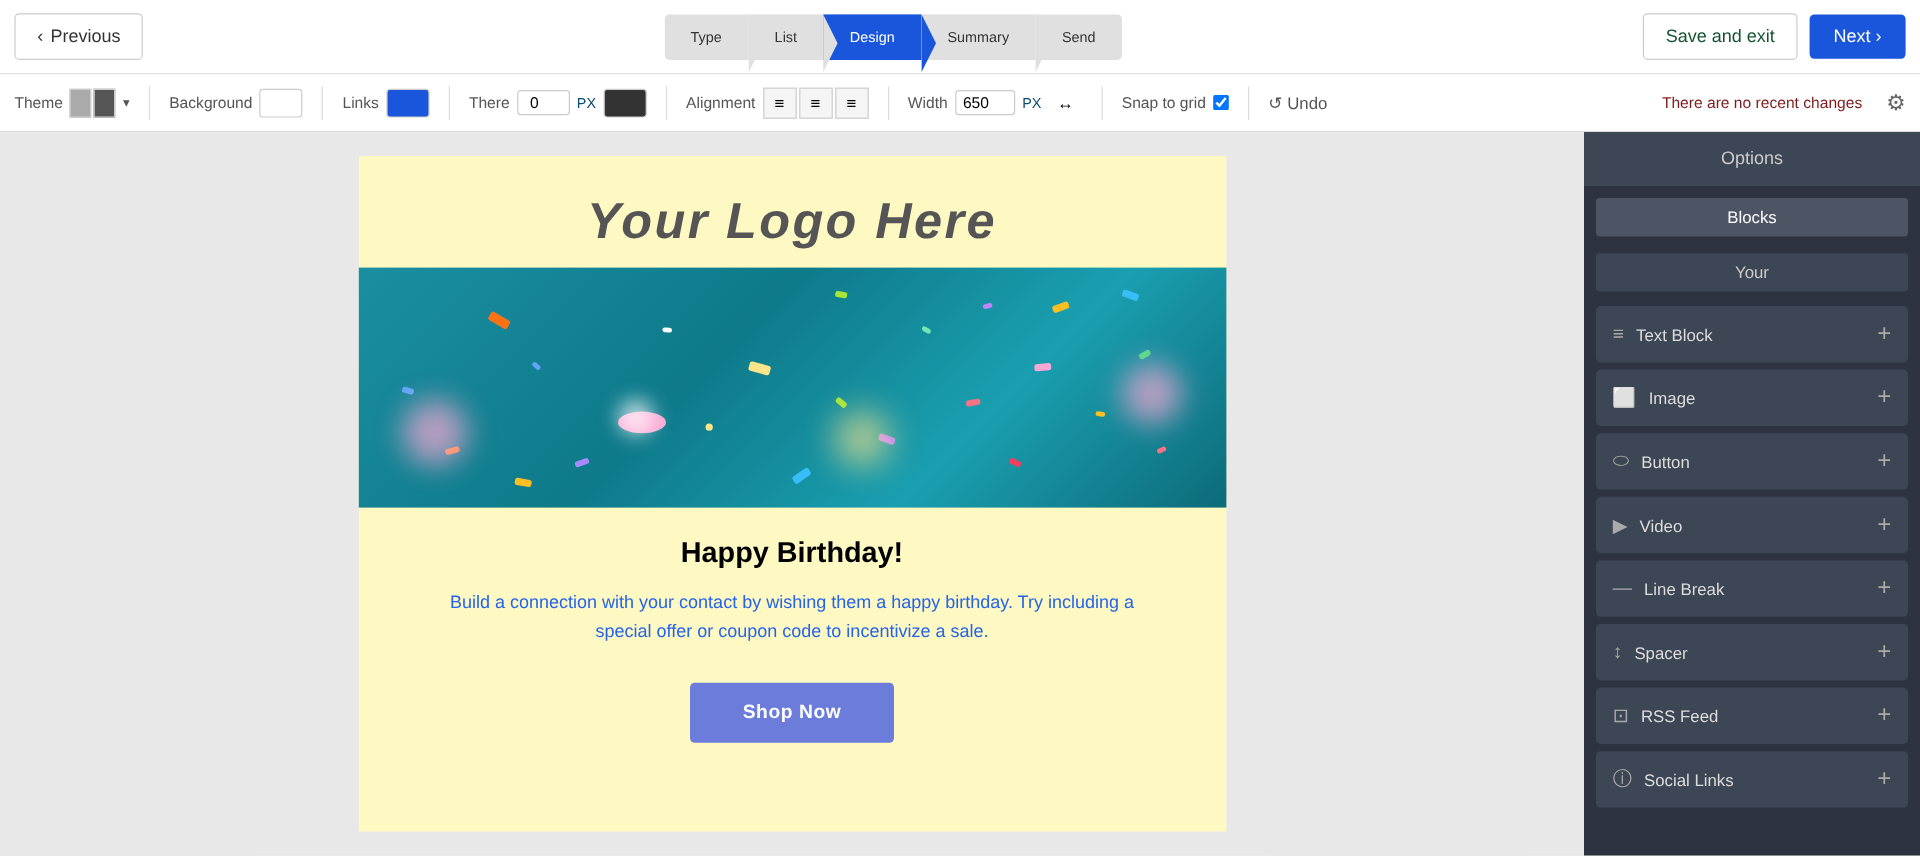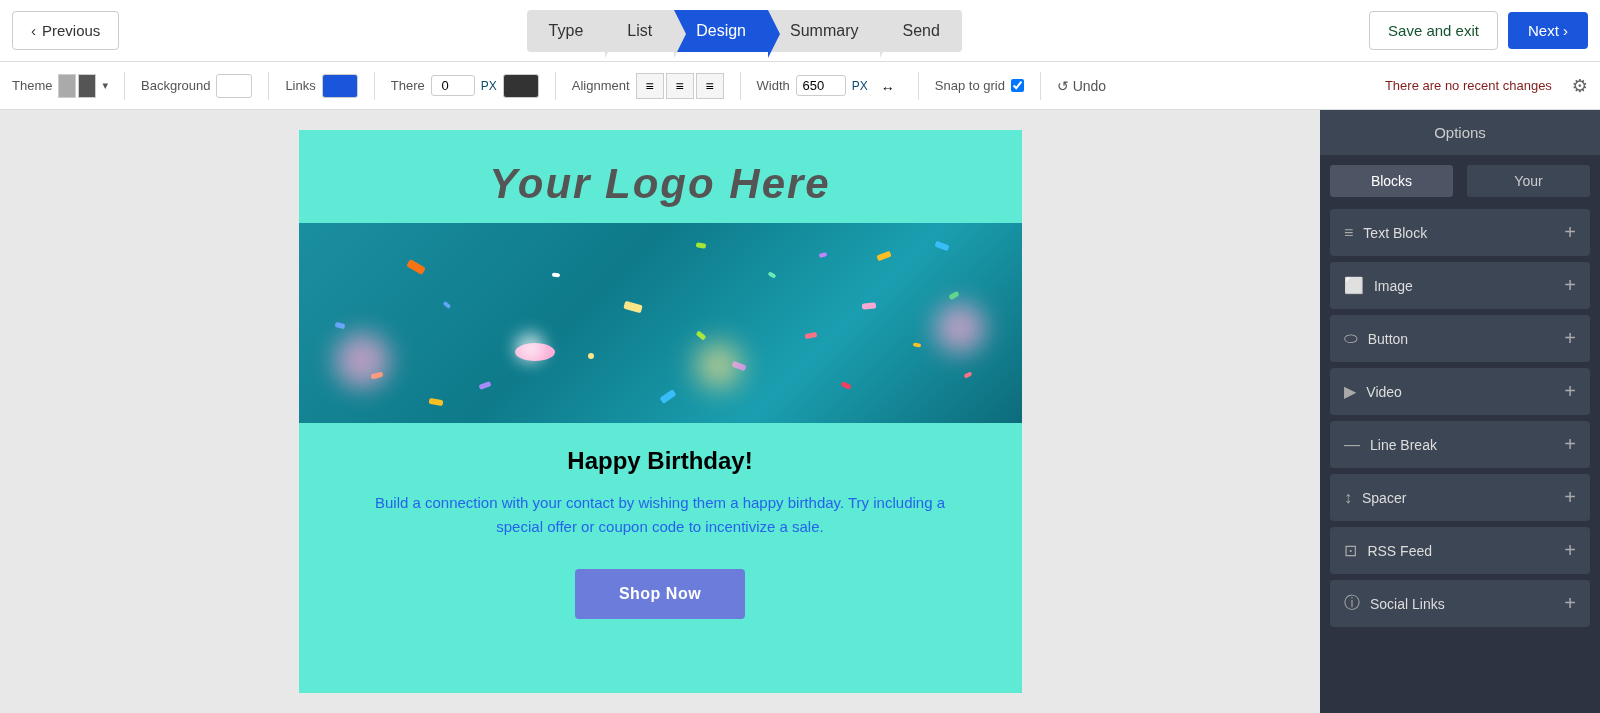--- a/index.html
+++ b/index.html
@@ -14,21 +14,21 @@
     .nav-left { display: flex; align-items: center; gap: 8px; }
     .btn-previous {
       display: flex; align-items: center; gap: 6px;
       border: 1px solid #ccc; background: #fff; padding: 10px 18px;
       border-radius: 4px; font-size: 15px; cursor: pointer; color: #333;
     }
     .nav-steps {
       display: flex; align-items: center;
     }
     .step-btn {
-      padding: 12px 22px; font-size: 16px; cursor: pointer;
+      padding: 12px 22px; font-size: 12px; cursor: pointer;
       border: none; background: #e0e0e0; color: #333;
       position: relative;
     }
     .step-btn.active { background: #1a56db; color: #fff; }
     .step-btn:not(:last-child)::after {
       content: '';
       position: absolute; right: -12px; top: 0;
       width: 0; height: 0;
       border-top: 24px solid transparent;
       border-bottom: 24px solid transparent;
@@ -96,21 +96,21 @@
     .main-layout {
       display: flex; height: calc(713px - 110px);
     }
 
     
     .canvas-area {
       flex: 1; overflow-y: auto; background: #e8e8e8;
       display: flex; justify-content: center; padding: 20px 0;
     }
     .email-canvas {
-      width: 723px; background: #5eead4;
+      width: 723px; background: #fef9c3;
       font-family: Arial, sans-serif;
       padding-bottom: 20px;
     }
     .logo-area {
       text-align: center; padding: 30px 20px 15px;
     }
     .logo-text {
       font-size: 42px; font-weight: bold; color: #555; letter-spacing: 2px;
       font-style: italic;
     }
@@ -147,21 +147,21 @@
     .panel-tabs {
       display: flex; background: #3d4654;
     }
     .panel-tab {
       flex: 1; padding: 14px; text-align: center; cursor: pointer;
       font-size: 15px; color: #ccc;
     }
     .panel-tab.active { background: #2d3340; color: #fff; font-weight: 500; }
     .panel-content { background: #2d3340; flex: 1; padding: 10px; }
     .block-tabs {
-      display: flex; gap: 14px; margin-bottom: 12px;
+      display: flex; gap: 14px; margin-bottom: 12px; flex-direction: column;
     }
     .block-tab {
       flex: 1; padding: 8px; text-align: center; cursor: pointer;
       font-size: 14px; background: #3d4654; color: #ccc; border-radius: 3px;
     }
     .block-tab.active { background: #4d5464; color: #fff; font-weight: 500; }
     .insert-item {
       display: flex; align-items: center; justify-content: space-between;
       background: #3d4654; border-radius: 4px; padding: 12px 14px;
       margin-bottom: 6px; cursor: pointer;

